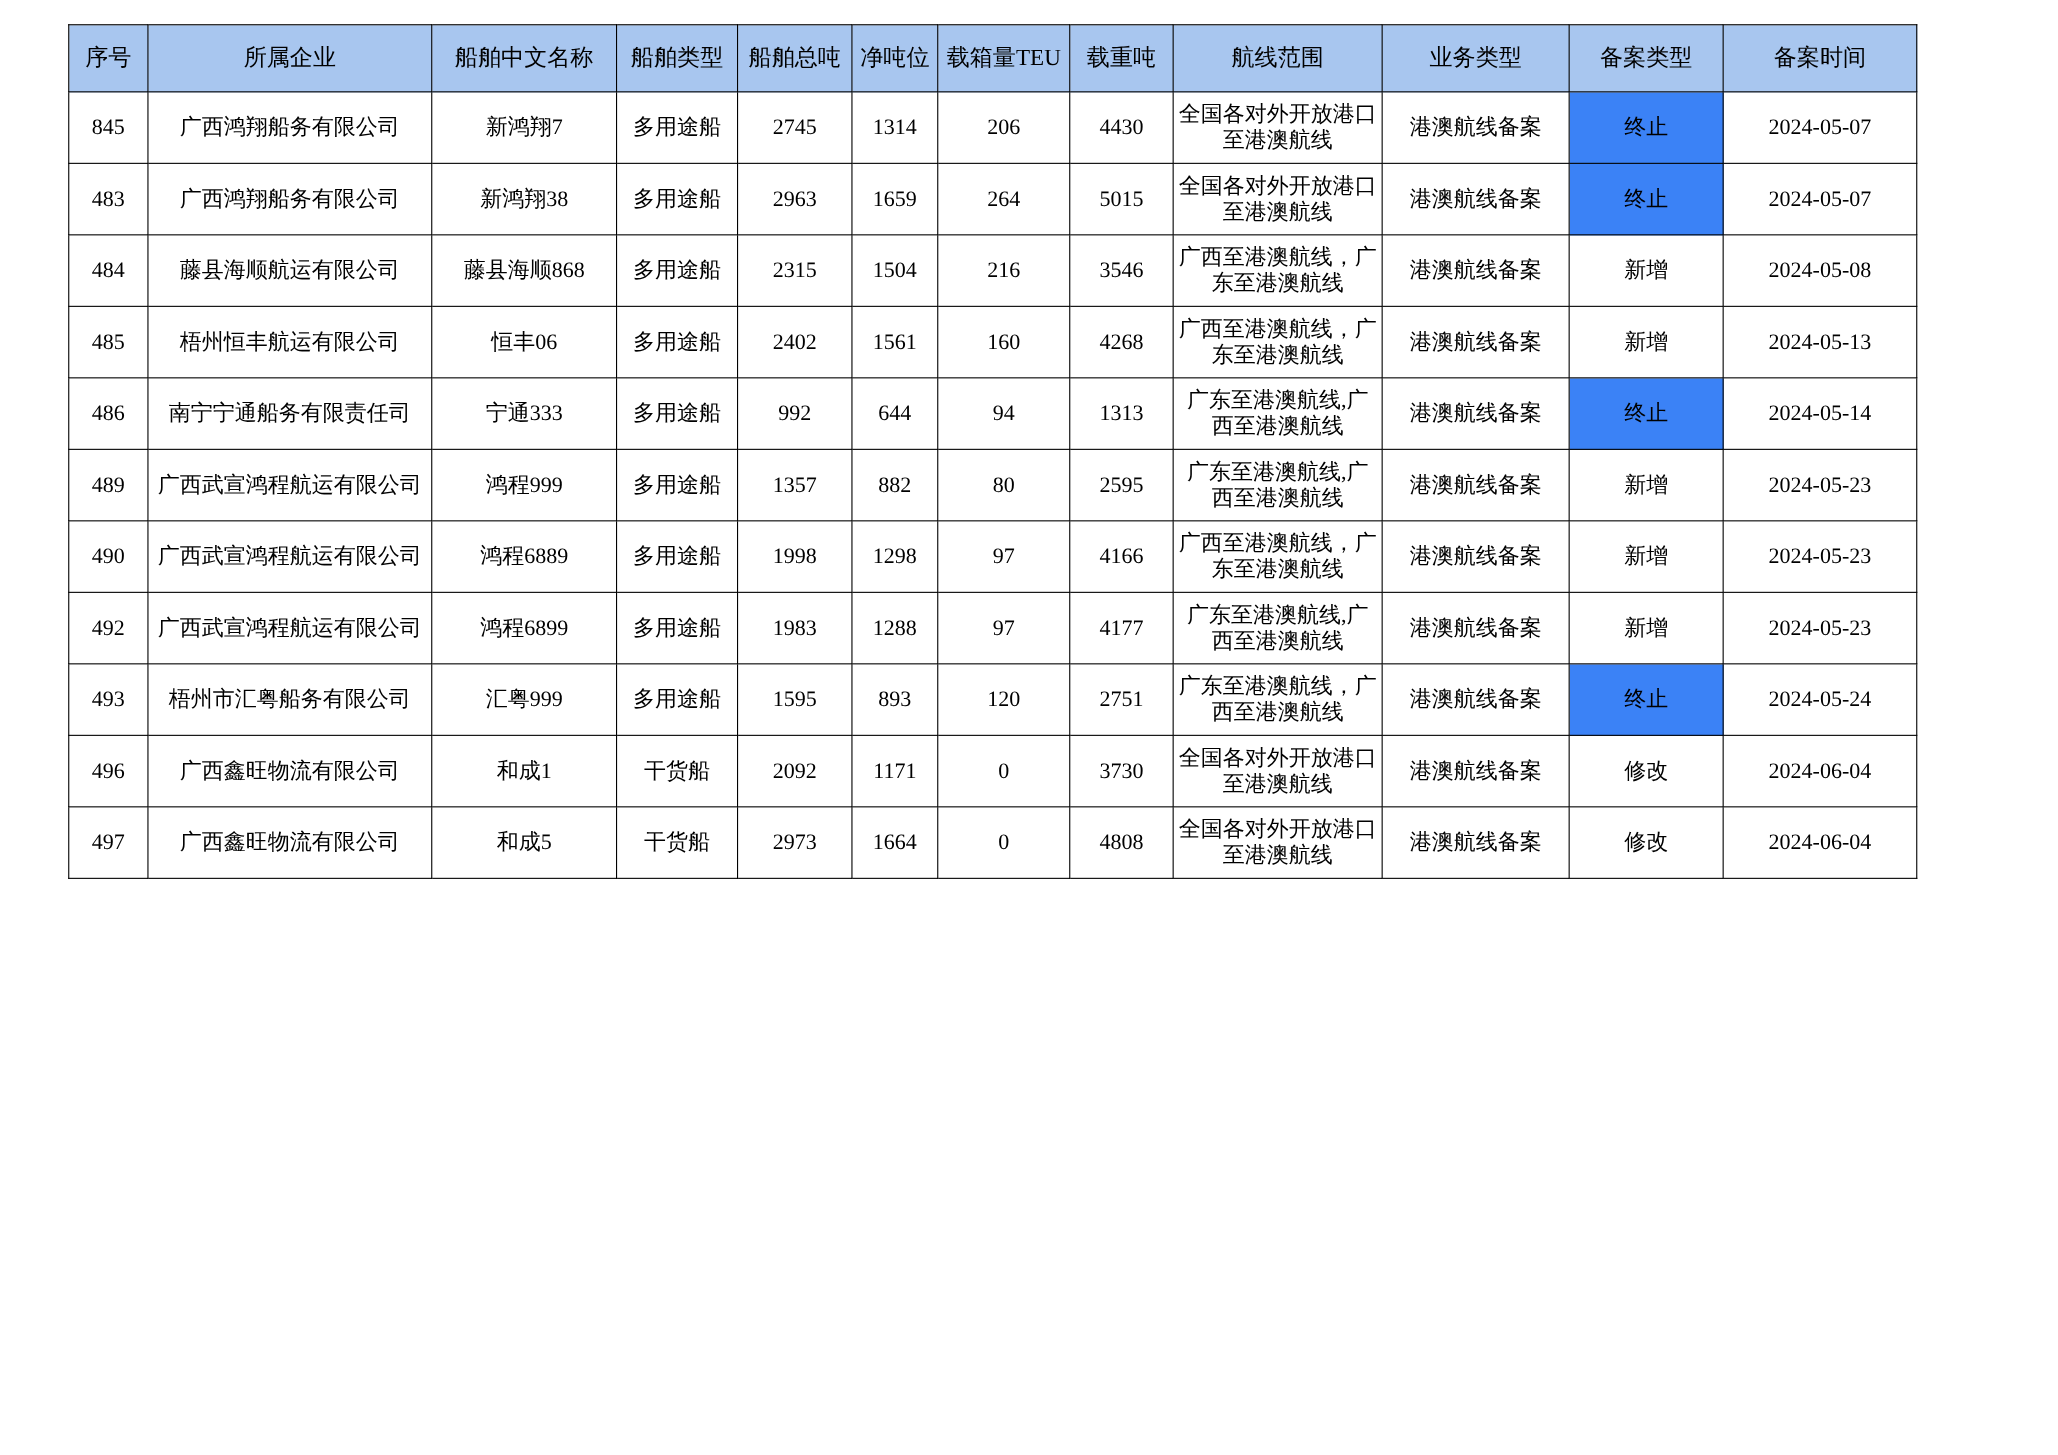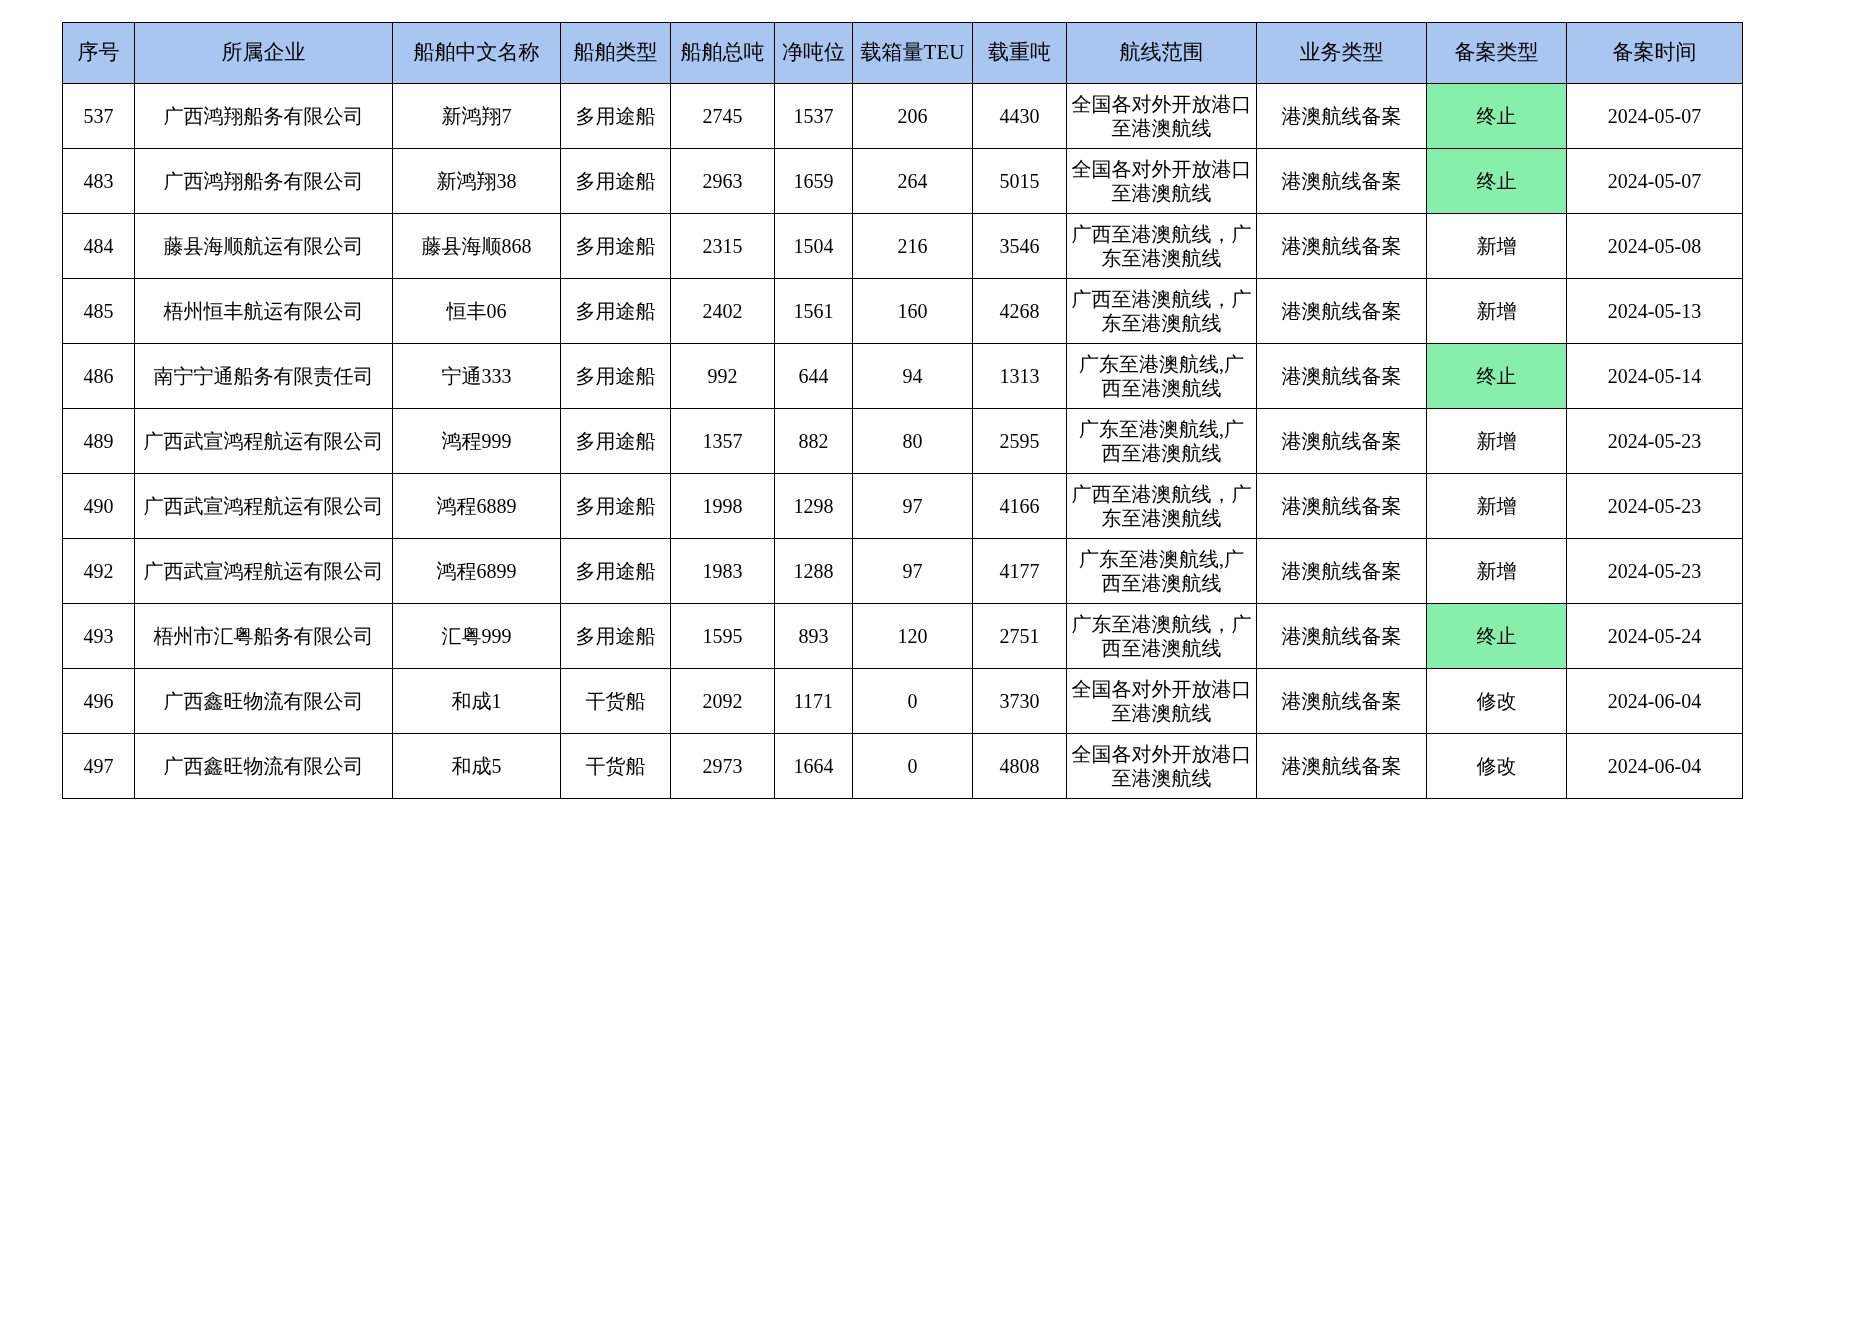--- a/index.html
+++ b/index.html
@@ -60,21 +60,21 @@
   td.route {
     font-size: 19px;
     line-height: 1.25;
     padding-left: 5px;
     padding-right: 5px;
     font-family: Liberation Serif, serif;
   }
   td.biz { font-size: 19px; }
   td.company { font-size: 20px; padding-left: 4px; padding-right: 4px; }
   td.highlight {
-    background: #86efac;
+    background: #3b82f6;
     margin-left: 32px;
   }
 </style>
 </head>
 <body>
 
 <div id="sheet">
   <table class="ship-table">
     <colgroup>
       <col class="c-idx">
@@ -101,26 +101,26 @@
         <th>载箱量TEU</th>
         <th>载重吨</th>
         <th>航线范围</th>
         <th>业务类型</th>
         <th>备案类型</th>
         <th>备案时间</th>
       </tr>
     </thead>
     <tbody id="table-body">
         <tr>
-          <td>537</td>
+          <td>845</td>
           <td class="company">广西鸿翔船务有限公司</td>
           <td>新鸿翔7</td>
           <td>多用途船</td>
           <td>2745</td>
-          <td>1537</td>
+          <td>1314</td>
           <td>206</td>
           <td>4430</td>
           <td class="route">全国各对外开放港口至港澳航线</td>
           <td class="biz">港澳航线备案</td>
           <td class="highlight">终止</td>
           <td>2024-05-07</td>
         </tr>
         <tr>
           <td>483</td>
           <td class="company">广西鸿翔船务有限公司</td>

